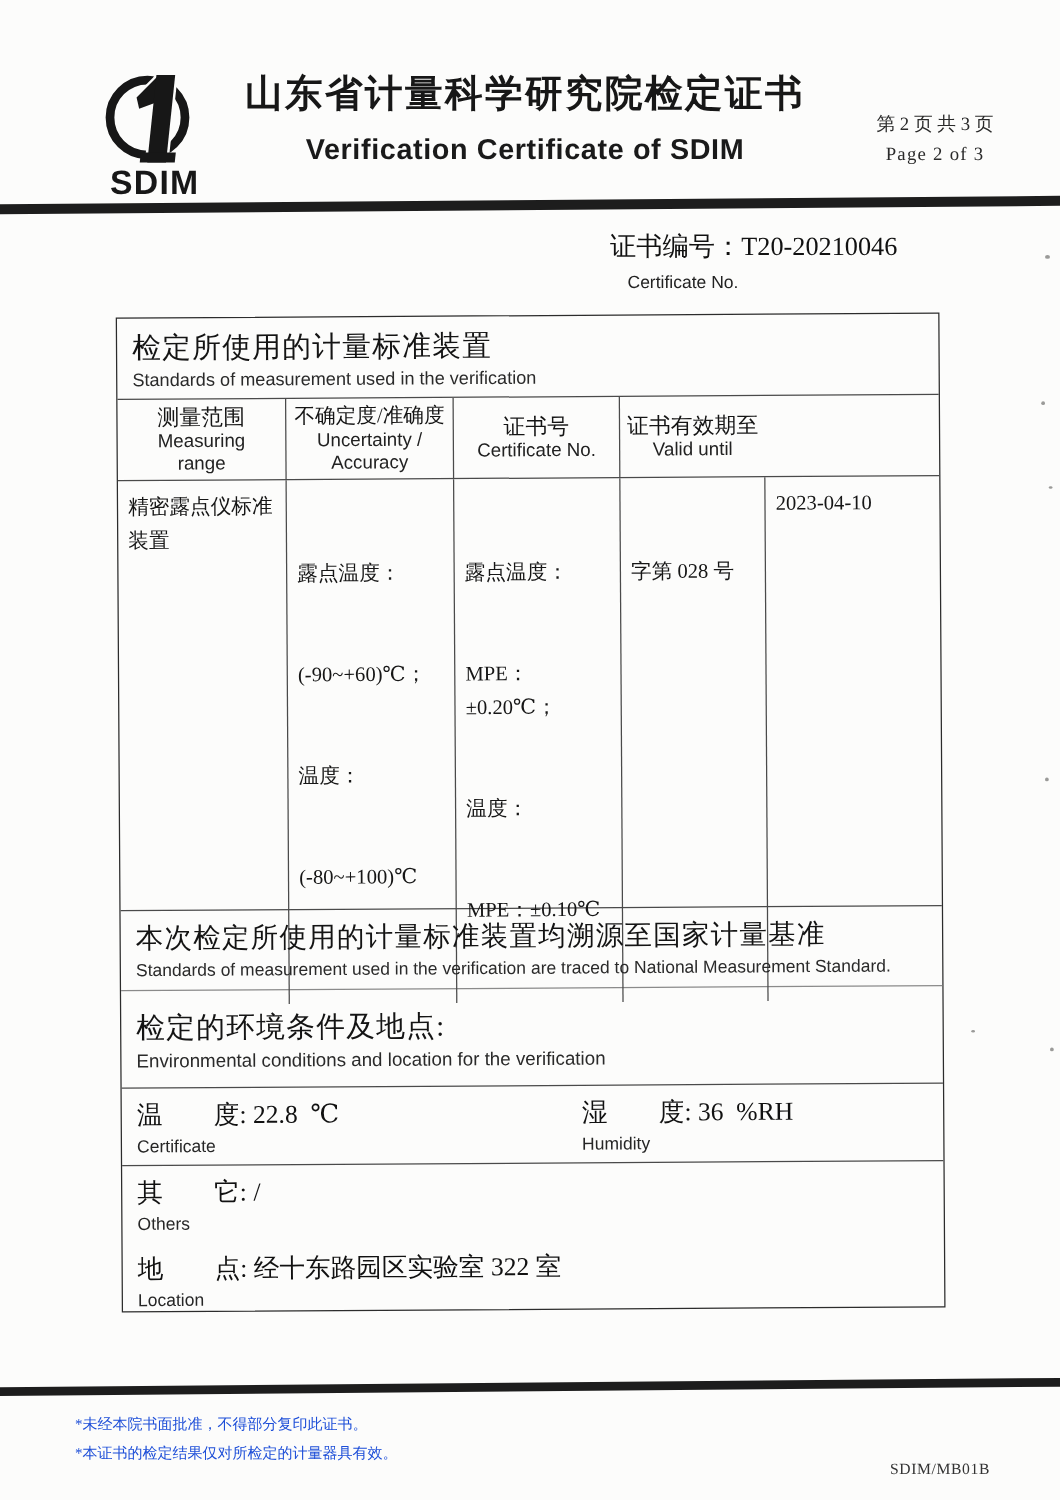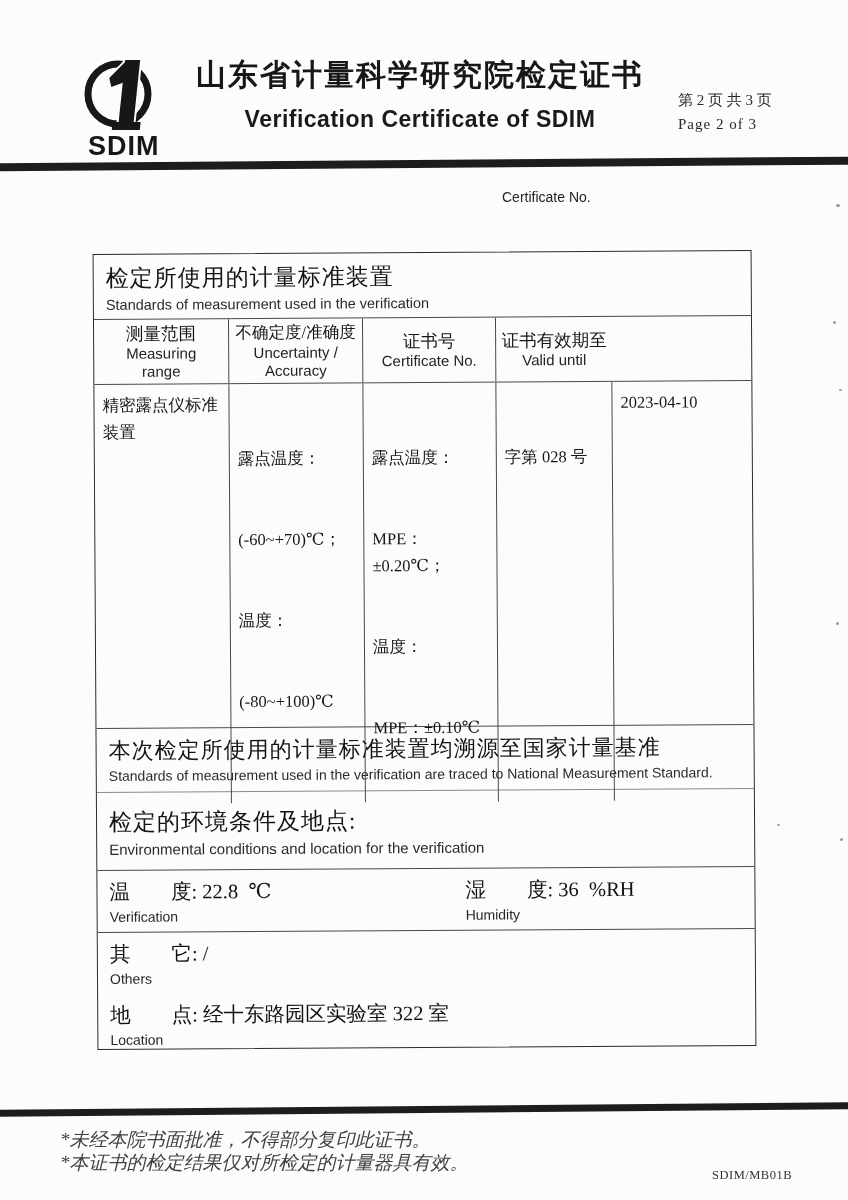--- a/index.html
+++ b/index.html
@@ -24,21 +24,21 @@
     font-family:"Liberation Serif","DejaVu Serif",serif;
   }
   .title-en{
     position:absolute;left:180px;top:106px;width:480px;
     text-align:center;font-size:23px;font-weight:bold;color:#1a1a1a;
     font-family:"Liberation Sans","DejaVu Sans",sans-serif;
     letter-spacing:.5px;
   }
   .pageinfo{
     position:absolute;left:678px;top:88px;width:140px;
-    font-size:15px;line-height:24px;color:#2a2a2a;
+    font-size:15px;line-height:24px;color:#2a2a2a;text-align:center;
   }
   .pageinfo .en{letter-spacing:1px;}
   .rule{
     position:absolute;left:-10px;width:870px;background:#1d1d1d;
   }
   .rule-top{top:160px;height:8px;transform:rotate(-0.45deg);}
   .rule-bottom{top:1106px;height:7px;transform:rotate(-0.5deg);}
   
   .certno{position:absolute;left:488px;top:183px;}
   .certno .zh{font-size:21px;color:#111;}
@@ -97,21 +97,21 @@
   .envitem{position:absolute;top:7px;left:12px;}
   .envitem.right{left:368px;}
   .env-zh{font-size:20.5px;color:#111;white-space:pre-wrap;}
   .env-en{
     font-size:14px;color:#262626;margin-top:3px;
     font-family:"Liberation Sans","DejaVu Sans",sans-serif;
   }
   
   .footnotes{
     position:absolute;left:60px;top:1128px;
-    font-size:19px;line-height:23px;color:#404040;font-style:italic;
+    font-size:12px;line-height:23px;color:#1d4ed8;
   }
   .formno{
     position:absolute;left:712px;top:1168px;
     font-size:12.5px;color:#333;letter-spacing:.5px;
   }
   
   .speck{position:absolute;border-radius:50%;background:#9a9a98;}
 </style>
 </head>
 <body>
@@ -136,20 +136,21 @@
   <div class="title-en">Verification Certificate of SDIM</div>
 
   <div class="pageinfo">
     <div class="zh">第 2 页 共 3 页</div>
     <div class="en">Page 2 of 3</div>
   </div>
 
   <div class="rule rule-top"></div>
 
   <div class="certno">
+    <div class="zh">证书编号：T20-20210046</div>
     <div class="en">Certificate No.</div>
   </div>
 
   <div class="mainbox">
 
     <div class="sec sec1">
       <div class="sec-title-zh">检定所使用的计量标准装置</div>
       <div class="sec-title-en">Standards of measurement used in the verification</div>
     </div>
 
@@ -171,21 +172,21 @@
       <div class="th">
         <div class="th-zh">证书有效期至</div>
         <div class="th-en">Valid until</div>
       </div>
     </div>
 
     <div class="tgrid tbody">
       <div class="td">精密露点仪标准装置</div>
       <div class="td">
         <div class="line">露点温度：</div>
-        <div class="line">(-60~+70)℃；</div>
+        <div class="line">(-90~+60)℃；</div>
         <div class="line">温度：</div>
         <div class="line">(-80~+100)℃</div>
       </div>
       <div class="td">
         <div class="line">露点温度：</div>
         <div class="line">MPE：±0.20℃；</div>
         <div class="line">温度：</div>
         <div class="line">MPE：±0.10℃</div>
       </div>
       <div class="td">
@@ -200,21 +201,21 @@
     </div>
 
     <div class="sec sec5">
       <div class="sec-title-zh">检定的环境条件及地点:</div>
       <div class="sec-title-en" style="font-size:15px">Environmental conditions and location for the verification</div>
     </div>
 
     <div class="sec envrow sec6">
       <div class="envitem">
         <div class="env-zh">温　　度: 22.8  ℃</div>
-        <div class="env-en">Verification</div>
+        <div class="env-en">Certificate</div>
       </div>
       <div class="envitem right">
         <div class="env-zh">湿　　度: 36  %RH</div>
         <div class="env-en">Humidity</div>
       </div>
     </div>
 
     <div class="sec envrow sec7" style="border-bottom:none">
       <div class="envitem">
         <div class="env-zh">其　　它: /</div>

